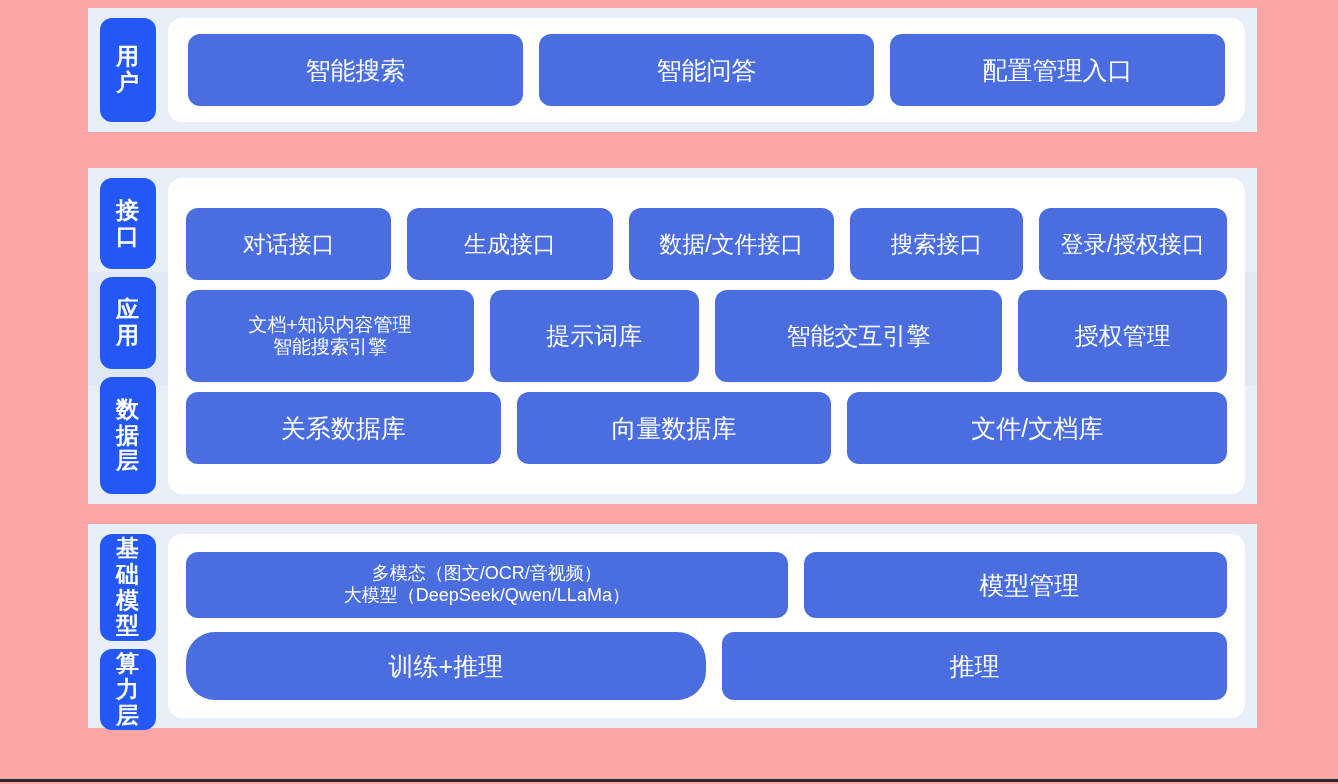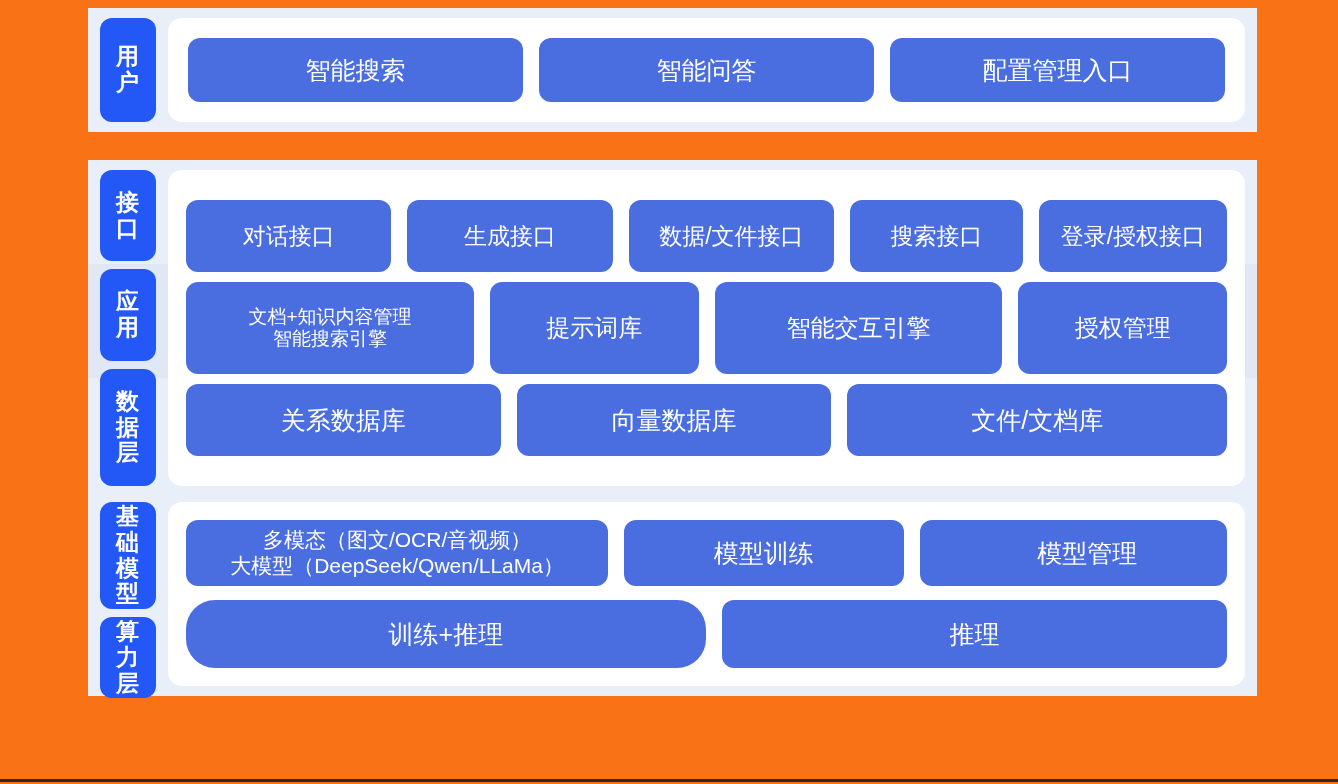--- a/index.html
+++ b/index.html
@@ -14,21 +14,21 @@
     font-family: "Liberation Sans", "DejaVu Sans", sans-serif;
     position: relative;
   }
 
   
   #diagram {
     position: absolute;
     left: 0; top: 0;
     width: 1338px;
     height: 784px;
-    background: #f97316;
+    background: #fca5a5;
   }
 
   
   .bottom-rule {
     position: absolute;
     left: 0;
     top: 779px;
     width: 1338px;
     height: 3px;
     background: #2b2b2b;
@@ -40,22 +40,22 @@
     left: 88px;
     width: 1169px;
     background: #e9eff9;
     display: flex;
     flex-direction: row;
     align-items: stretch;
     box-sizing: border-box;
     padding: 10px 12px 10px 12px;
   }
   .band.users   { top: 8px;   height: 124px; }
-  .band.middle  { top: 160px; height: 336px; }
-  .band.bottom  { top: 492px; height: 204px; }
+  .band.middle  { top: 168px; height: 336px; }
+  .band.bottom  { top: 524px; height: 204px; }
 
   
   .band-tint {
     position: absolute;
     left: 0;
     width: 100%;
     background: #e0e8f6;
   }
 
   
@@ -124,21 +124,21 @@
     text-align: center;
     font-size: 25px;
     line-height: 1.22;
     box-sizing: border-box;
     padding: 6px 10px;
     white-space: pre-line;
   }
 
   
   .band.users .card { padding: 12px 20px; }
-  .band.users .row { height: 64px; }
+  .band.users .row { height: 72px; }
   .band.users .box { flex: 1 1 0; }
 
   
   .band.middle .card { gap: 10px; padding: 16px 18px; }
   .row.api   { height: 72px; }
   .row.app   { height: 92px; }
   .row.data  { height: 72px; }
 
   .row.api .box { font-size: 23px; }
   .row.api .b1 { flex: 1.30 1 0; }
@@ -154,21 +154,21 @@
   .row.app .b4 { flex: 1.00 1 0; }
   .row.app .b1 { font-size: 19px; line-height: 1.18; }
 
   .row.data .box { flex: 1 1 0; font-size: 25px; }
   .row.data .b3 { flex: 1.22 1 0; }
 
   
   .band.bottom .card { gap: 14px; padding: 18px 18px; }
   .row.fm  { height: 92px; }
   .row.cp  { height: 96px; }
-  .row.fm .b1 { flex: 1.55 1 0; font-size: 21px; line-height: 1.22; }
+  .row.fm .b1 { flex: 1.55 1 0; font-size: 18px; line-height: 1.22; }
   .row.fm .b2 { flex: 1.00 1 0; }
   .row.fm .b3 { flex: 1.00 1 0; padding-left: 38px; }
   .row.cp .box { flex: 1 1 0; }
   .row.cp .b1 { flex: 1.03 1 0; border-radius: 29px; }
 </style>
 </head>
 <body>
 
 <div id="diagram">
 
@@ -234,21 +234,20 @@
       </div>
       <div class="vlabel">
         <span>算力层</span>
       </div>
     </div>
     <div class="card">
 
       <div class="row fm">
         <div class="box b1">多模态（图文/OCR/音视频）
 大模型（DeepSeek/Qwen/LLaMa）</div>
-        <div class="box b2">模型训练</div>
         <div class="box b3">模型管理</div>
       </div>
 
       <div class="row cp">
         <div class="box b1">训练+推理</div>
         <div class="box b2">推理</div>
       </div>
 
     </div>
   </div>

